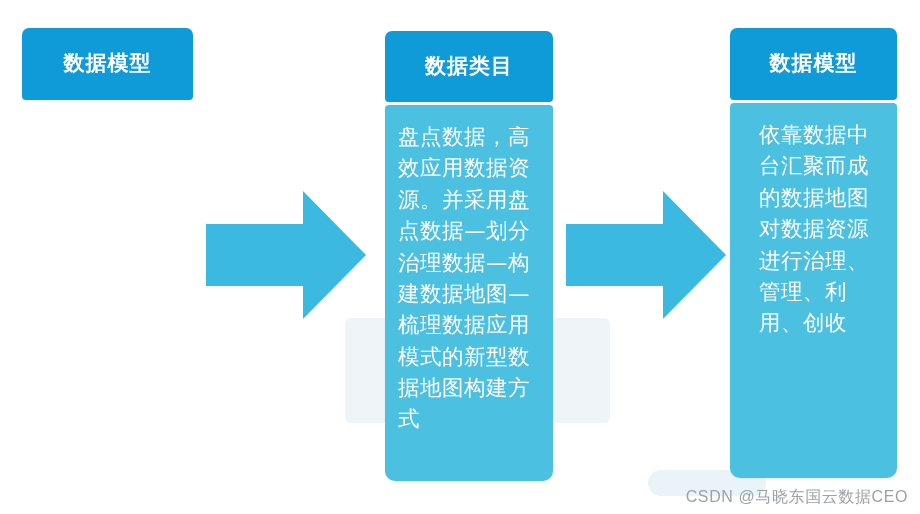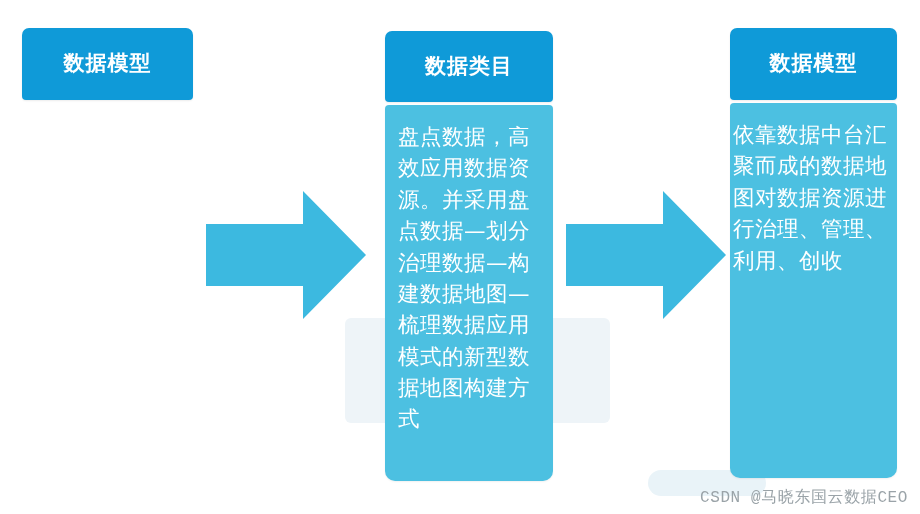--- a/index.html
+++ b/index.html
@@ -72,42 +72,42 @@
                           padding: 16px 12px 10px 14px; font-size: 21.5px; }
 
   #card-2 { left: 385px; top: 31px; width: 170px; }
   #card-2 .card-header { height: 71px;  width: 168px; font-size: 21px; }
   #card-2 .card-body   { margin-top: 3px; height: 376px; width: 168px;
                           padding: 16px 22px 10px 13px; font-size: 21.5px; }
 
   #card-3 { left: 730px; top: 28px; width: 169px; }
   #card-3 .card-header { height: 72px;  width: 167px; font-size: 21px; }
   #card-3 .card-body   { margin-top: 3px; height: 375px; width: 167px;
-                          padding: 16px 10px 10px 3px; font-size: 21.5px; }
+                          padding: 16px 10px 10px 29px; font-size: 21.5px; }
 
   
   .arrow {
     position: absolute;
     z-index: 3;
   }
   .arrow svg { display: block; }
   #arrow-1 { left: 206px; top: 191px; }
   #arrow-2 { left: 566px; top: 191px; }
 
   
   #watermark {
     position: absolute;
     right: 12px;
     bottom: 6px;
     color: #9aa3a8;
     font-size: 16px;
     letter-spacing: 0.6px;
     z-index: 5;
     white-space: nowrap;
-    font-family: Liberation Mono, monospace;
+    font-family: Liberation Sans, sans-serif;
   }
 </style>
 </head>
 <body>
 
 <div id="canvas">
 
   <div class="ghost-block ghost-a"></div>
   <div class="ghost-block ghost-b"></div>
 

